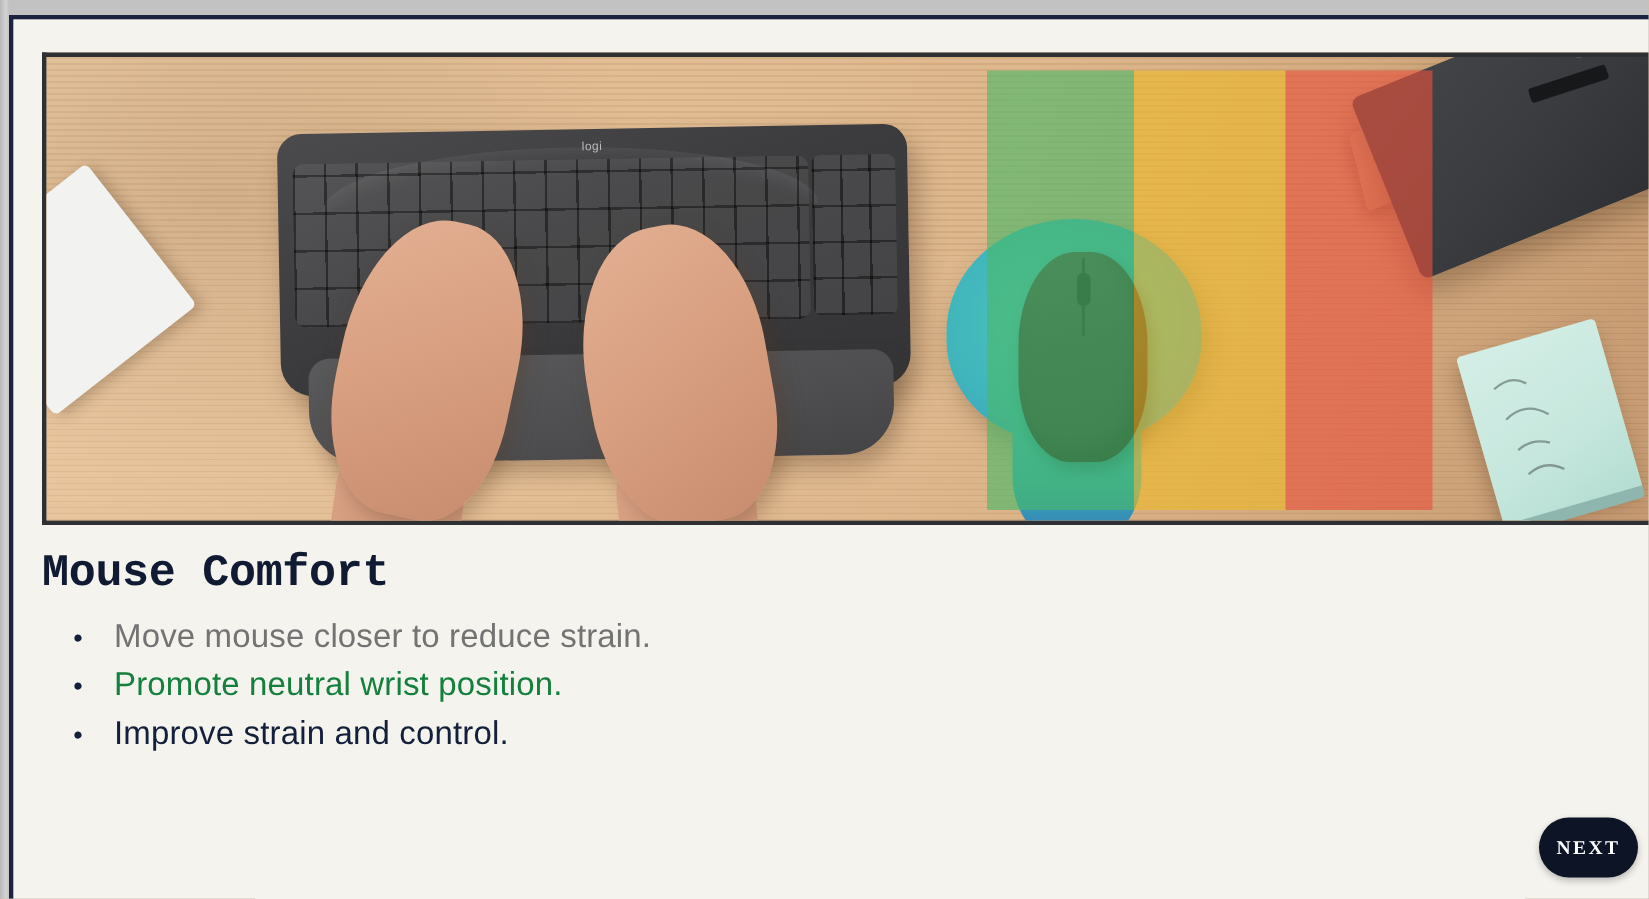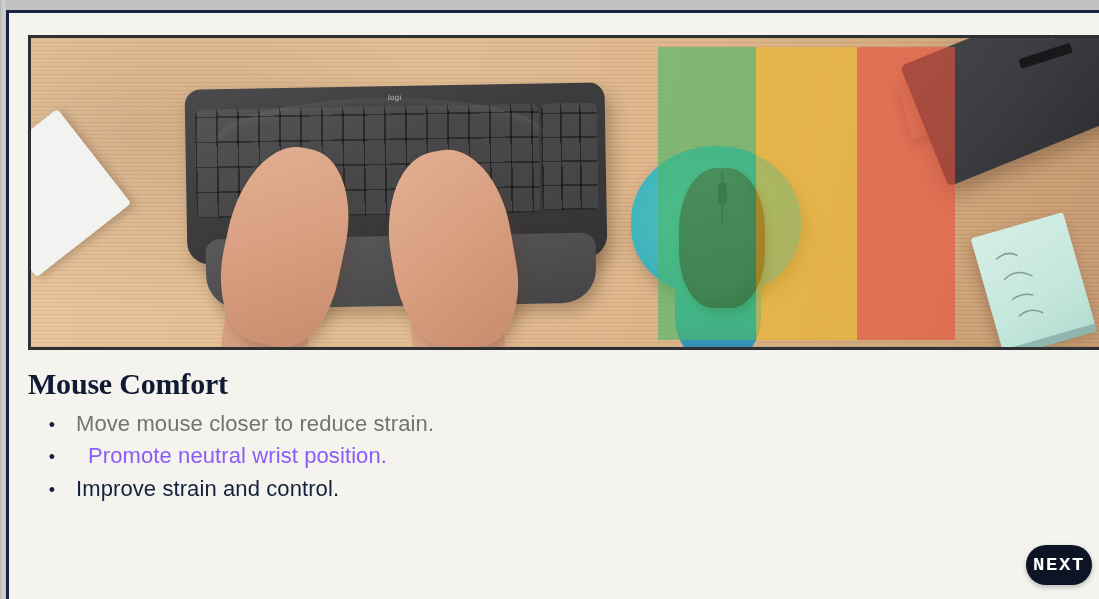--- a/index.html
+++ b/index.html
@@ -266,21 +266,21 @@
     left: 19px;
     top: 355px;
     right: 20px;
   }
   .title {
     font-size: 30px;
     font-weight: bold;
     color: #101a33;
     letter-spacing: -0.2px;
     line-height: 1.05;
-    font-family: Liberation Serif, serif;
+    font-family: Liberation Mono, monospace;
   }
   .bullets { margin-top: 11px; }
   .bullet {
     display: flex;
     align-items: baseline;
     margin-bottom: 6px;
   }
   .bullet-dot {
     width: 48px;
     flex: 0 0 48px;
@@ -307,24 +307,24 @@
     background: #0d1426;
     border-radius: 20px;
     display: flex;
     align-items: center;
     justify-content: center;
     cursor: pointer;
     box-shadow: 0 2px 5px rgba(0,0,0,0.25);
   }
   .next-label {
     color: #ffffff;
-    font-size: 19px;
+    font-size: 13px;
     font-weight: bold;
     letter-spacing: 1.6px;
-    font-family: Liberation Mono, monospace;
+    font-family: Liberation Serif, serif;
     text-align: center;
   }
 </style>
 </head>
 <body>
 
 <div class="viewer">
 
   <div class="slide-border-top"></div>
   <div class="slide-border-left"></div>
@@ -391,21 +391,21 @@
     <div class="content">
       <h1 class="title" style="color: rgb(16, 26, 51);">Mouse Comfort</h1>
 
       <ul class="bullets" style="list-style:none;">
         <li class="bullet">
           <span class="bullet-dot" style="color: rgb(20, 32, 59);">•</span>
           <span class="bullet-text" style="color: #737373;">Move mouse closer to reduce strain.</span>
         </li>
         <li class="bullet">
           <span class="bullet-dot" style="color: rgb(20, 32, 59);">•</span>
-          <span class="bullet-text" style="color: #8b5cf6; margin-left: 12px;">Promote neutral wrist position.</span>
+          <span class="bullet-text" style="color: #15803d;">Promote neutral wrist position.</span>
         </li>
         <li class="bullet">
           <span class="bullet-dot" style="color: rgb(20, 32, 59);">•</span>
           <span class="bullet-text" style="color: rgb(20, 32, 59);">Improve strain and control.</span>
         </li>
       </ul>
     </div>
 
     <div class="next-button" style="background: rgb(13, 20, 38);">
       <span class="next-label" style="color: rgb(255, 255, 255);">NEXT</span>

